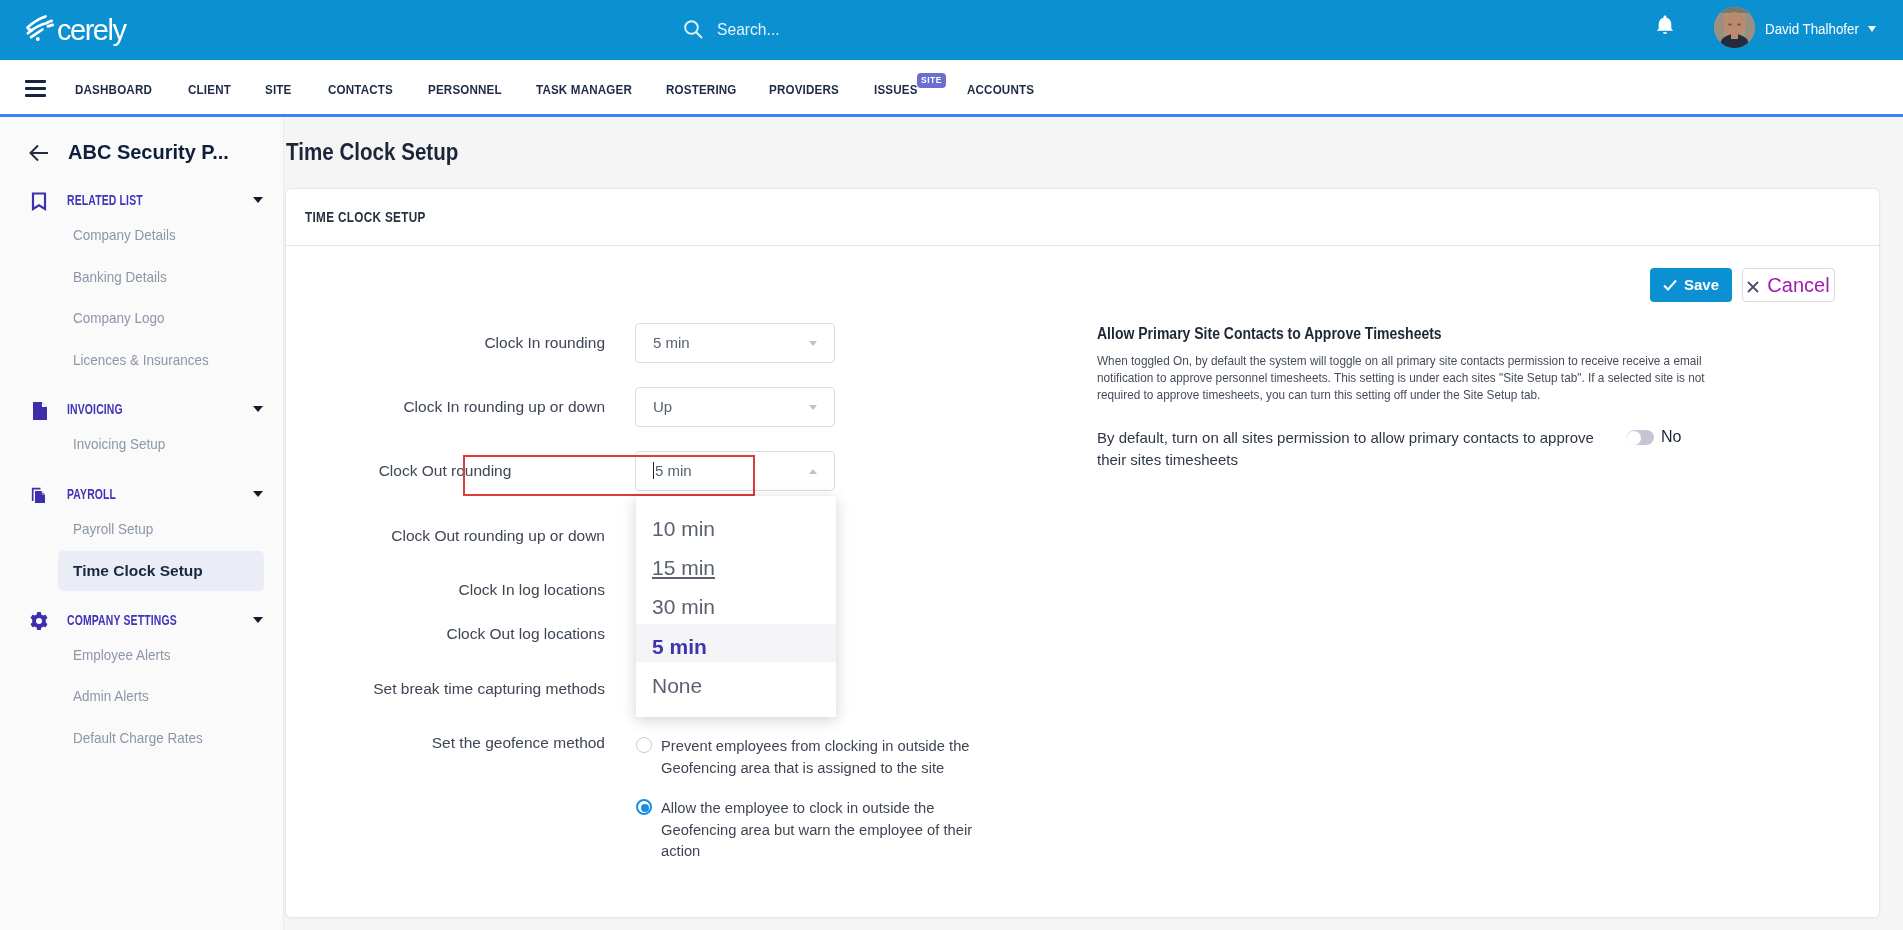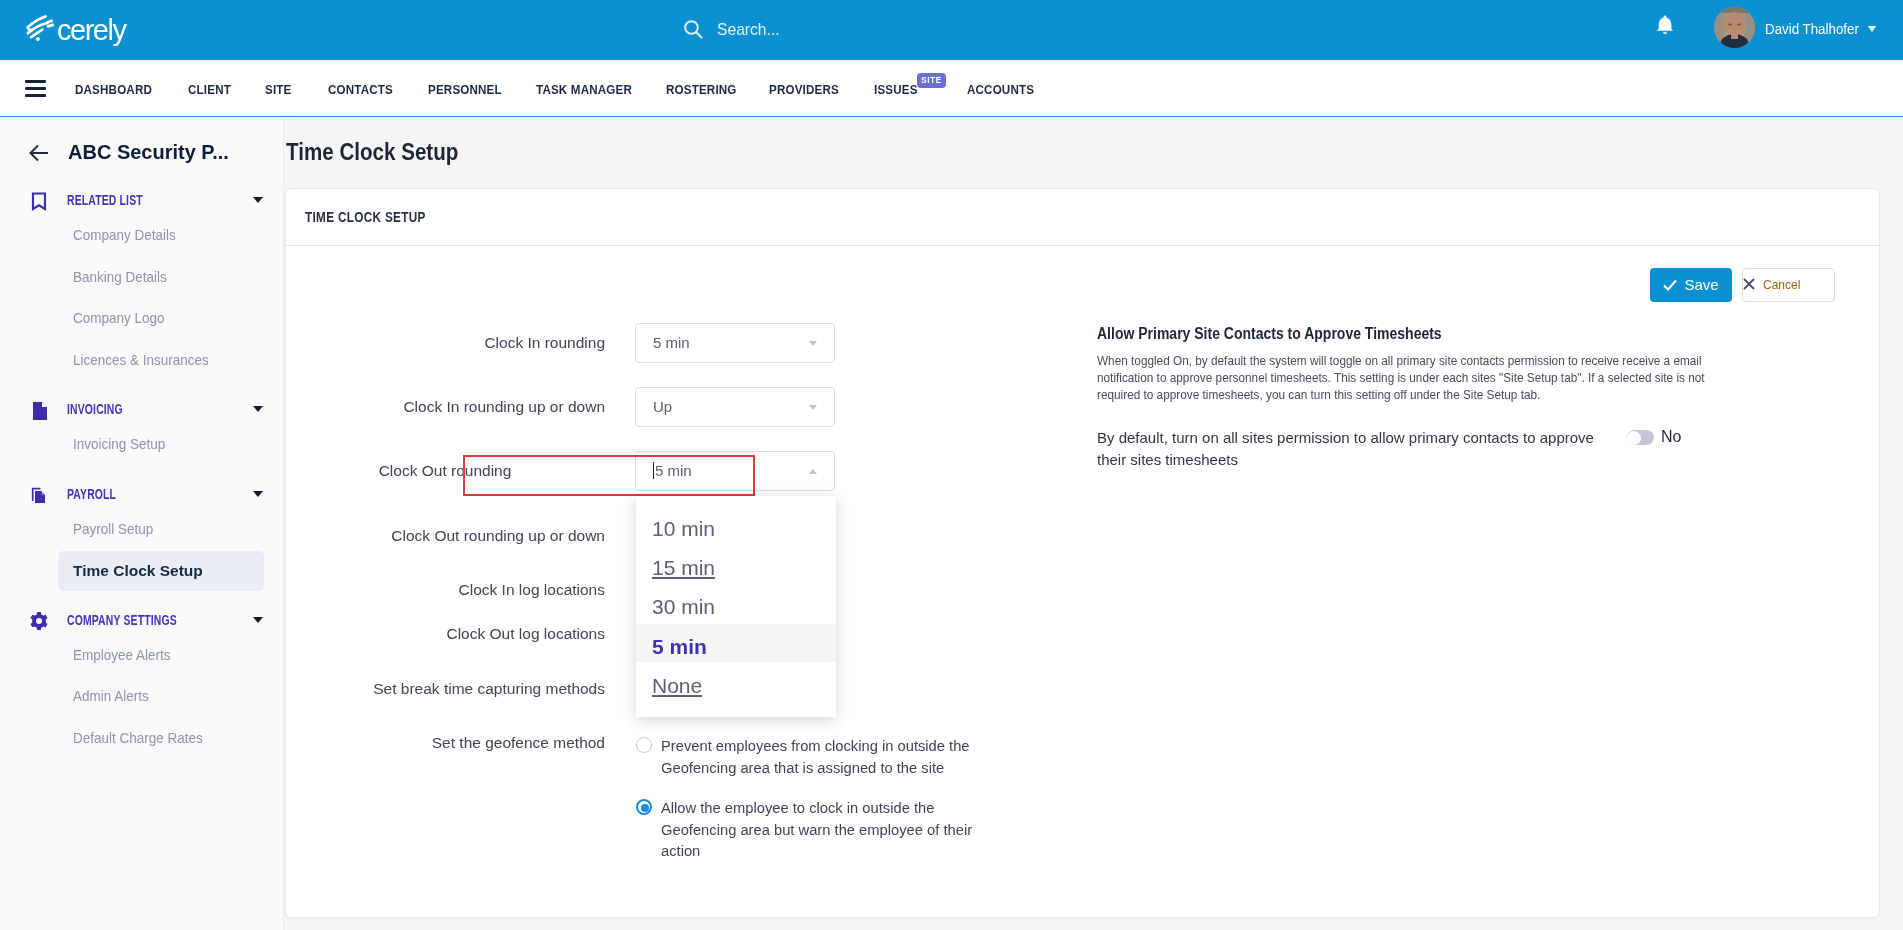--- a/index.html
+++ b/index.html
@@ -10,21 +10,21 @@
 #topbar { position:absolute; left:0; top:0; width:1903px; height:60px; background:#0b91d2; }
 #logo { position:absolute; left:24px; top:12px; }
 #searchicon { position:absolute; left:683px; top:19px; }
 #searchtext { position:absolute; left:717px; top:20px; font-size:17px; color:rgba(255,255,255,0.9); transform:scaleX(0.92); transform-origin:left center; }
 #bell { position:absolute; left:1656px; top:14px; }
 #avatar { position:absolute; left:1714px; top:7px; width:41px; height:41px; border-radius:50%; overflow:hidden; }
 #username { position:absolute; left:1765px; top:20px; font-size:15.5px; color:#ffffff; transform:scaleX(0.86); transform-origin:left center; }
 #usercaret { position:absolute; left:1868px; top:26px; width:0; height:0; border-left:4.5px solid transparent; border-right:4.5px solid transparent; border-top:6px solid #ffffff; }
 
 
-#navbar { position:absolute; left:0; top:60px; width:1903px; height:57px; background:#ffffff; border-bottom:1px solid #3b82f6; }
+#navbar { position:absolute; left:0; top:60px; width:1903px; height:57px; background:#ffffff; border-bottom:3px solid #3b82f6; }
 .navitem { position:absolute; top:0; height:56px; line-height:59px; font-size:13.5px; font-weight:bold; color:#1d2a47; letter-spacing:0.2px; transform:scaleX(0.86); transform-origin:left center; }
 #hamburger { position:absolute; left:25px; top:20px; width:21px; }
 #hamburger div { height:3px; background:#17233f; margin-bottom:4px; border-radius:1px; }
 #beta { position:absolute; left:917px; top:13px; width:29px; height:15px; background:#6a6fd1; border-radius:4px; color:#fff; font-size:8.5px; font-weight:bold; text-align:center; line-height:15px; letter-spacing:0.5px; }
 
 
 #sidebar { position:absolute; left:0; top:118px; width:284px; height:812px; background:#fafafa; border-right:1px solid #ececee; }
 #backarrow { position:absolute; left:28px; top:143px; }
 #sidetitle { position:absolute; left:68px; top:141px; font-size:20px; font-weight:bold; color:#0f1f3a; }
 .secthead { position:absolute; left:67px; font-size:14px; font-weight:bold; color:#4134b8; letter-spacing:0.2px; transform:scaleX(0.745); transform-origin:left center; }
@@ -33,22 +33,22 @@
 #tcshl { position:absolute; left:58px; top:551px; width:206px; height:40px; background:#ebedf6; border-radius:5px; }
 #tcstext { position:absolute; left:73px; top:562px; font-size:15.5px; font-weight:bold; color:#19273f; }
 .sideicon { position:absolute; left:31px; }
 
 
 #h1 { position:absolute; left:286px; top:139px; font-size:23px; font-weight:bold; color:#1c2638; transform:scaleX(0.895); transform-origin:left center; }
 #card { position:absolute; left:285px; top:188px; width:1595px; height:730px; background:#ffffff; border:1px solid #e7e7ea; border-radius:6px; box-shadow:0 1px 3px rgba(0,0,0,0.04); }
 #cardhead { position:absolute; left:305px; top:209px; font-size:14.5px; font-weight:bold; color:#27303f; letter-spacing:0.4px; transform:scaleX(0.81); transform-origin:left center; }
 #carddiv { position:absolute; left:286px; top:245px; width:1593px; height:1px; background:#dfe4ed; }
 
-#savebtn { position:absolute; left:1650px; top:268px; width:82px; height:34px; background:#0b91d2; border-radius:4px; color:#fff; font-size:15px; text-align:center; line-height:33px; }
-#cancelbtn { position:absolute; left:1742px; top:268px; width:93px; height:34px; background:#fff; border:1px solid #dcdce0; border-radius:4px; color:#a16207; font-size:12px; text-align:left; line-height:32px; }
+#savebtn { position:absolute; left:1650px; top:268px; width:82px; height:34px; background:#0b91d2; border-radius:4px; color:#fff; font-size:15px; text-align:center; line-height:33px;font-weight:bold; }
+#cancelbtn { position:absolute; left:1742px; top:268px; width:93px; height:34px; background:#fff; border:1px solid #dcdce0; border-radius:4px; color:#a21caf; font-size:20px; text-align:center; line-height:32px; }
 
 .flabel { position:absolute; width:320px; text-align:right; font-size:15.5px; color:#3e4553; }
 .selbox { position:absolute; left:635px; width:200px; height:40px; background:#fff; border:1px solid #dadde3; border-radius:4px; }
 .selval { position:absolute; left:17px; top:10px; font-size:15px; color:#596270; }
 .ddcaret { position:absolute; right:17px; top:17px; width:0; height:0; border-left:4.5px solid transparent; border-right:4.5px solid transparent; border-top:5.5px solid #bfc3cb; }
 .ddcaretup { position:absolute; right:17px; top:17px; width:0; height:0; border-left:4.5px solid transparent; border-right:4.5px solid transparent; border-bottom:5.5px solid #bfc3cb; }
 
 #redrect { position:absolute; left:463px; top:455px; width:292px; height:41px; border:2px solid #dd3c3c; }
 
 #ddpanel { position:absolute; left:636px; top:496px; width:200px; height:221px; background:#fff; box-shadow:0 3px 14px rgba(0,0,0,0.18); }
@@ -211,21 +211,21 @@
     <div class="ddcaretup"></div>
   </div>
 <div id="redrect"></div>
 
 <div id="ddpanel">
   <div id="ddsel"></div>
   <div class="ddi" style="top:21px;">10 min</div>
   <div class="ddi" style="top:60px;text-decoration:underline;">15 min</div>
   <div class="ddi" style="top:99px;">30 min</div>
   <div class="ddi" style="top:139px; font-weight:bold; color:#4034ad;">5 min</div>
-  <div class="ddi" style="top:178px;text-decoration:underline;">None</div>
+  <div class="ddi" style="top:178px;">None</div>
 </div>
 
 <div class="radio-off" style="left:636px; top:737px;"></div>
 <div class="rtext" style="left:661px; top:735px;">Prevent employees from clocking in outside the<br>Geofencing area that is assigned to the site</div>
 <div class="radio-on" style="left:636px; top:799px;">
     <div></div>
   </div>
 <div class="rtext" style="left:661px; top:797px;">Allow the employee to clock in outside the<br>Geofencing area but warn the employee of their<br>action</div>
 
 <div id="rhead">Allow Primary Site Contacts to Approve Timesheets</div>

